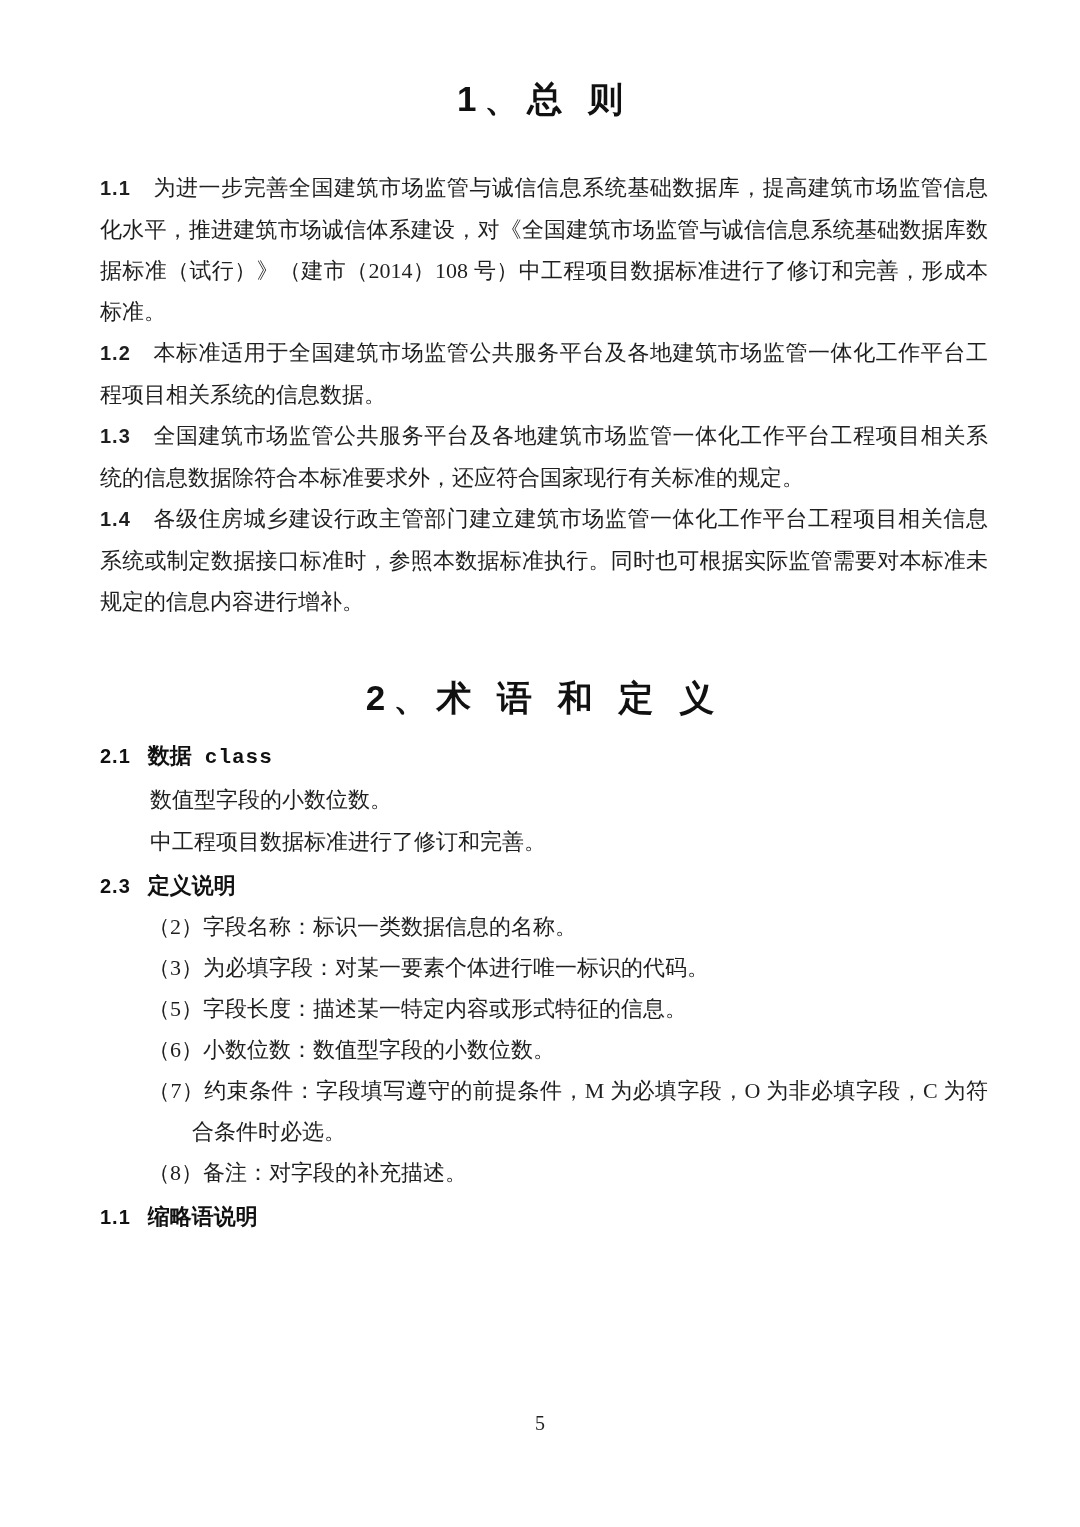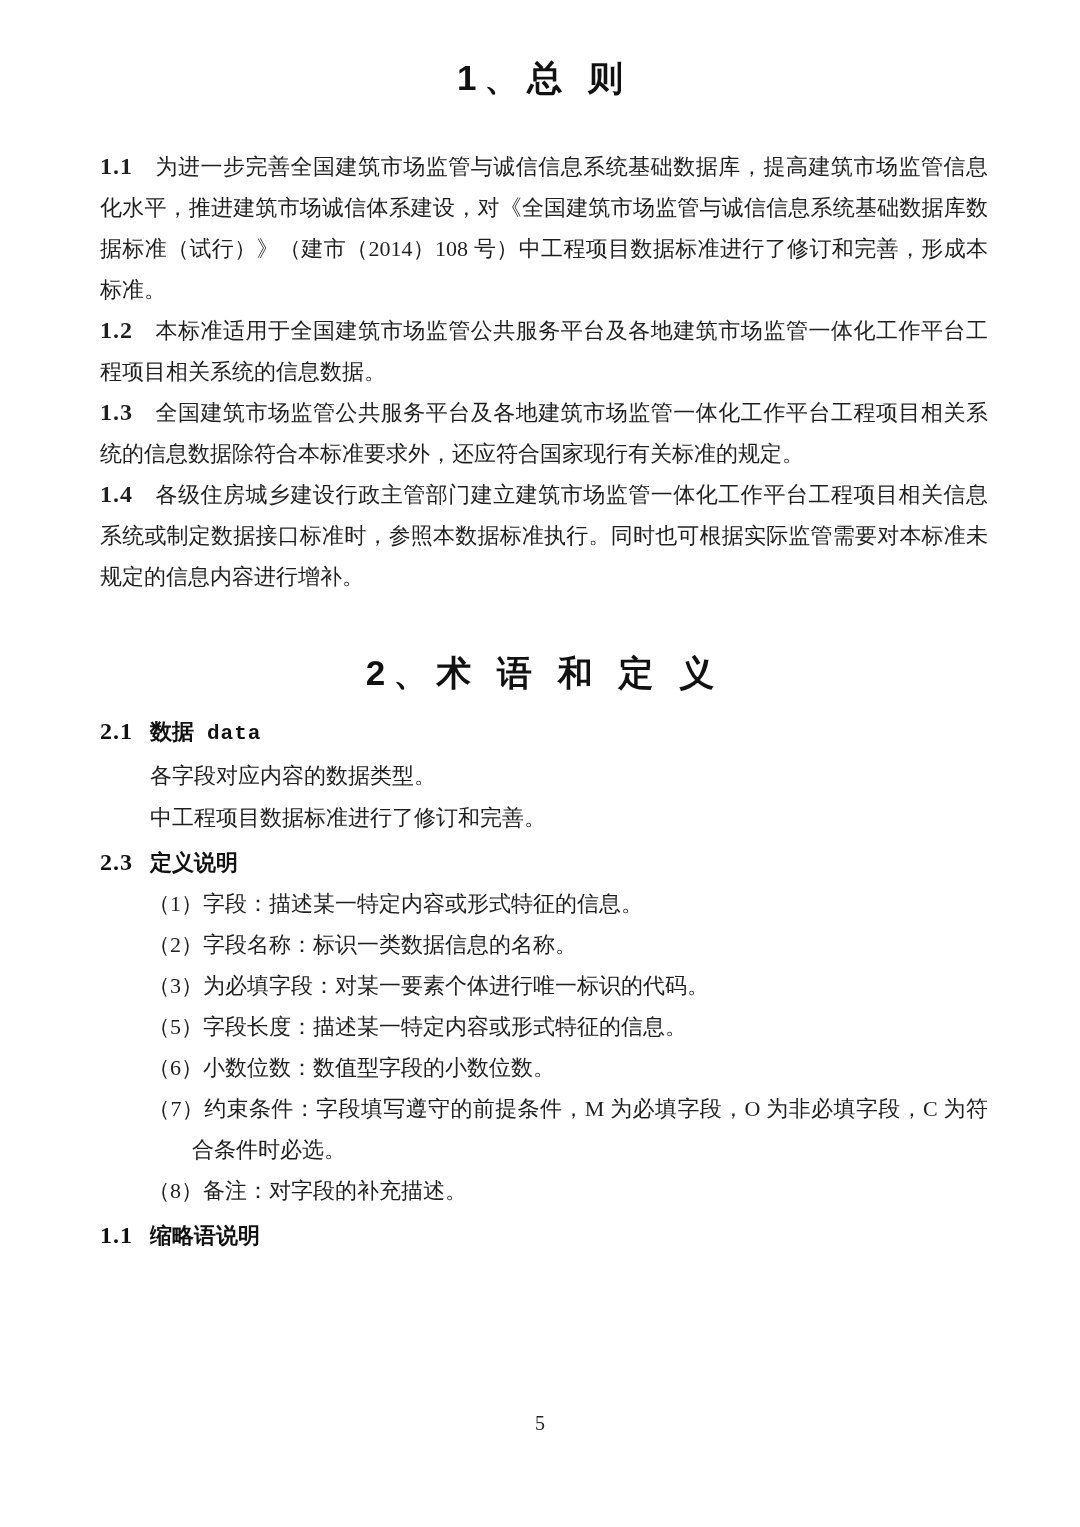--- a/index.html
+++ b/index.html
@@ -9,21 +9,21 @@
   }
   .page {
     position: relative;
     width: 1080px;
     height: 1527px;
     margin: 0 auto;
     background: #ffffff;
     color: #1f1f1f;
     font-family: "Liberation Serif", serif;
     box-sizing: border-box;
-    padding: 54px 92px 0 100px;
+    padding: 75px 92px 0 100px;
     overflow: hidden;
   }
   .sec-title {
     text-align: center;
     font-family: "Liberation Sans", sans-serif;
     font-weight: bold;
     font-size: 35px;
     letter-spacing: 8px;
     color: #111;
     margin: 0;
@@ -31,23 +31,23 @@
   }
   .sec-title.first { margin-bottom: 44px; }
   .sec-title.second { margin: 52px 0 14px 0; }
   .para {
     font-size: 22px;
     line-height: 41px;
     text-align: justify;
     margin: 0;
   }
   .pnum {
-    font-family: Liberation Serif, serif;
+    font-family: Liberation Sans, sans-serif;
     font-weight: bold;
-    font-size: 24px;
+    font-size: 20px;
     margin-right: 22px;
     letter-spacing: 1px;
   }
   .term-heading {
     font-family: "Liberation Sans", sans-serif;
     font-weight: bold;
     font-size: 22px;
     line-height: 40px;
     margin: 4px 0 0 0;
     color: #111;
@@ -94,31 +94,30 @@
 
   <p class="para"><span class="pnum">1.2</span><span>本标准适用于全国建筑市场监管公共服务平台及各地建筑市场监管一体化工作平台工程项目相关系统的信息数据。</span></p>
 
   <p class="para"><span class="pnum">1.3</span><span>全国建筑市场监管公共服务平台及各地建筑市场监管一体化工作平台工程项目相关系统的信息数据除符合本标准要求外，还应符合国家现行有关标准的规定。</span></p>
 
   <p class="para"><span class="pnum">1.4</span><span>各级住房城乡建设行政主管部门建立建筑市场监管一体化工作平台工程项目相关信息系统或制定数据接口标准时，参照本数据标准执行。同时也可根据实际监管需要对本标准未规定的信息内容进行增补。</span></p>
 
   <h1 class="sec-title second">2、术 语 和 定 义</h1>
 
   <div class="term">
-    <p class="term-heading"><span class="pnum">2.1</span><span>数据</span><span class="latin">data</span></p>
-    <p class="term-body">各字段对应内容的数据类型。</p>
+    <p class="term-heading"><span class="pnum">2.1</span><span>数据</span><span class="latin">class</span></p>
+    <p class="term-body">数值型字段的小数位数。</p>
   </div>
 
   <div class="term">
     <p class="term-body">中工程项目数据标准进行了修订和完善。</p>
   </div>
 
   <div class="term">
     <p class="term-heading"><span class="pnum">2.3</span><span>定义说明</span></p>
-    <p class="def-item"><span>（1）</span><span>字段：描述某一特定内容或形式特征的信息。</span></p>
     <p class="def-item"><span>（2）</span><span>字段名称：标识一类数据信息的名称。</span></p>
     <p class="def-item"><span>（3）</span><span>为必填字段：对某一要素个体进行唯一标识的代码。</span></p>
     <p class="def-item"><span>（5）</span><span>字段长度：描述某一特定内容或形式特征的信息。</span></p>
     <p class="def-item"><span>（6）</span><span>小数位数：数值型字段的小数位数。</span></p>
     <p class="def-item"><span>（7）</span><span>约束条件：字段填写遵守的前提条件，M 为必填字段，O 为非必填字段，C 为符合条件时必选。</span></p>
     <p class="def-item"><span>（8）</span><span>备注：对字段的补充描述。</span></p>
   </div>
 
   <div class="term">
     <p class="term-heading"><span class="pnum">1.1</span><span>缩略语说明</span></p>

